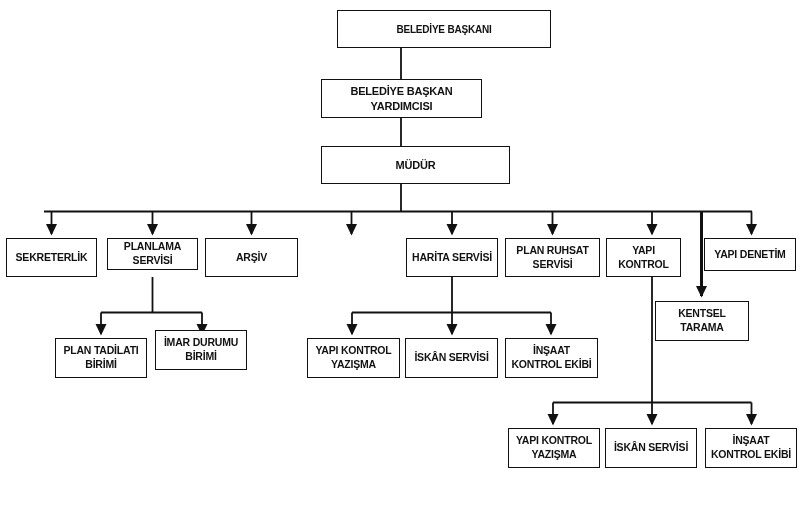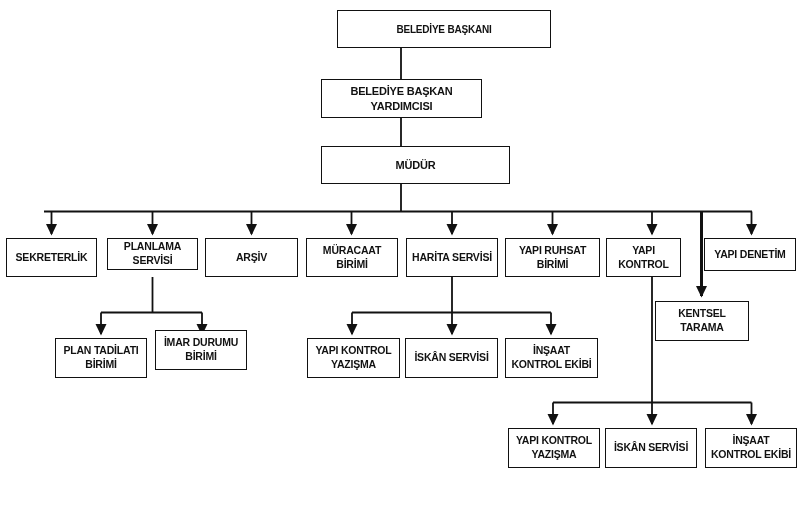--- a/index.html
+++ b/index.html
@@ -124,28 +124,25 @@
 
   <div class="node n-sekreterlik">
     <span>SEKRETERLİK</span>
   </div>
   <div class="node n-planlama">
     <span>PLANLAMA SERVİSİ</span>
   </div>
   <div class="node n-arsiv">
     <span>ARŞİV</span>
   </div>
-  <div class="node n-muracaat">
-    <span>MÜRACAAT BİRİMİ</span>
-  </div>
   <div class="node n-harita">
     <span>HARİTA SERVİSİ</span>
   </div>
   <div class="node n-ruhsat">
-    <span>YAPI RUHSAT BİRİMİ</span>
+    <span>PLAN RUHSAT SERVİSİ</span>
   </div>
   <div class="node n-yapikontrol">
     <span>YAPI KONTROL</span>
   </div>
   <div class="node n-denetim">
     <span>YAPI DENETİM</span>
   </div>
 
   <div class="node n-kentsel">
     <span>KENTSEL TARAMA</span>

